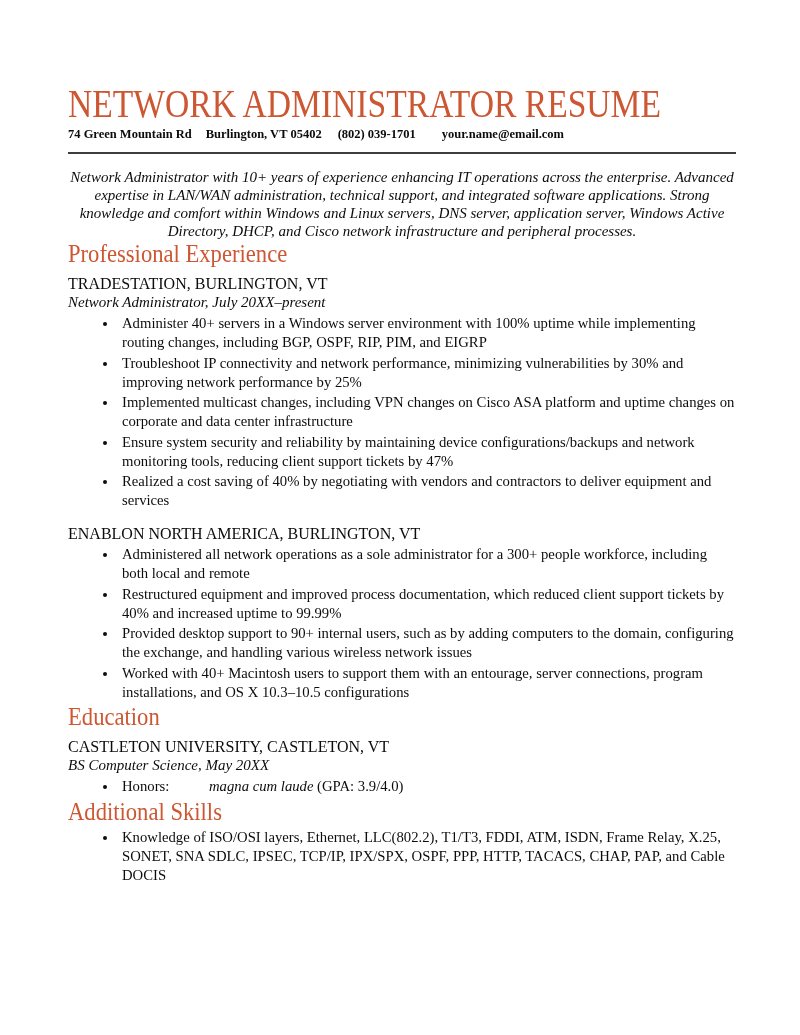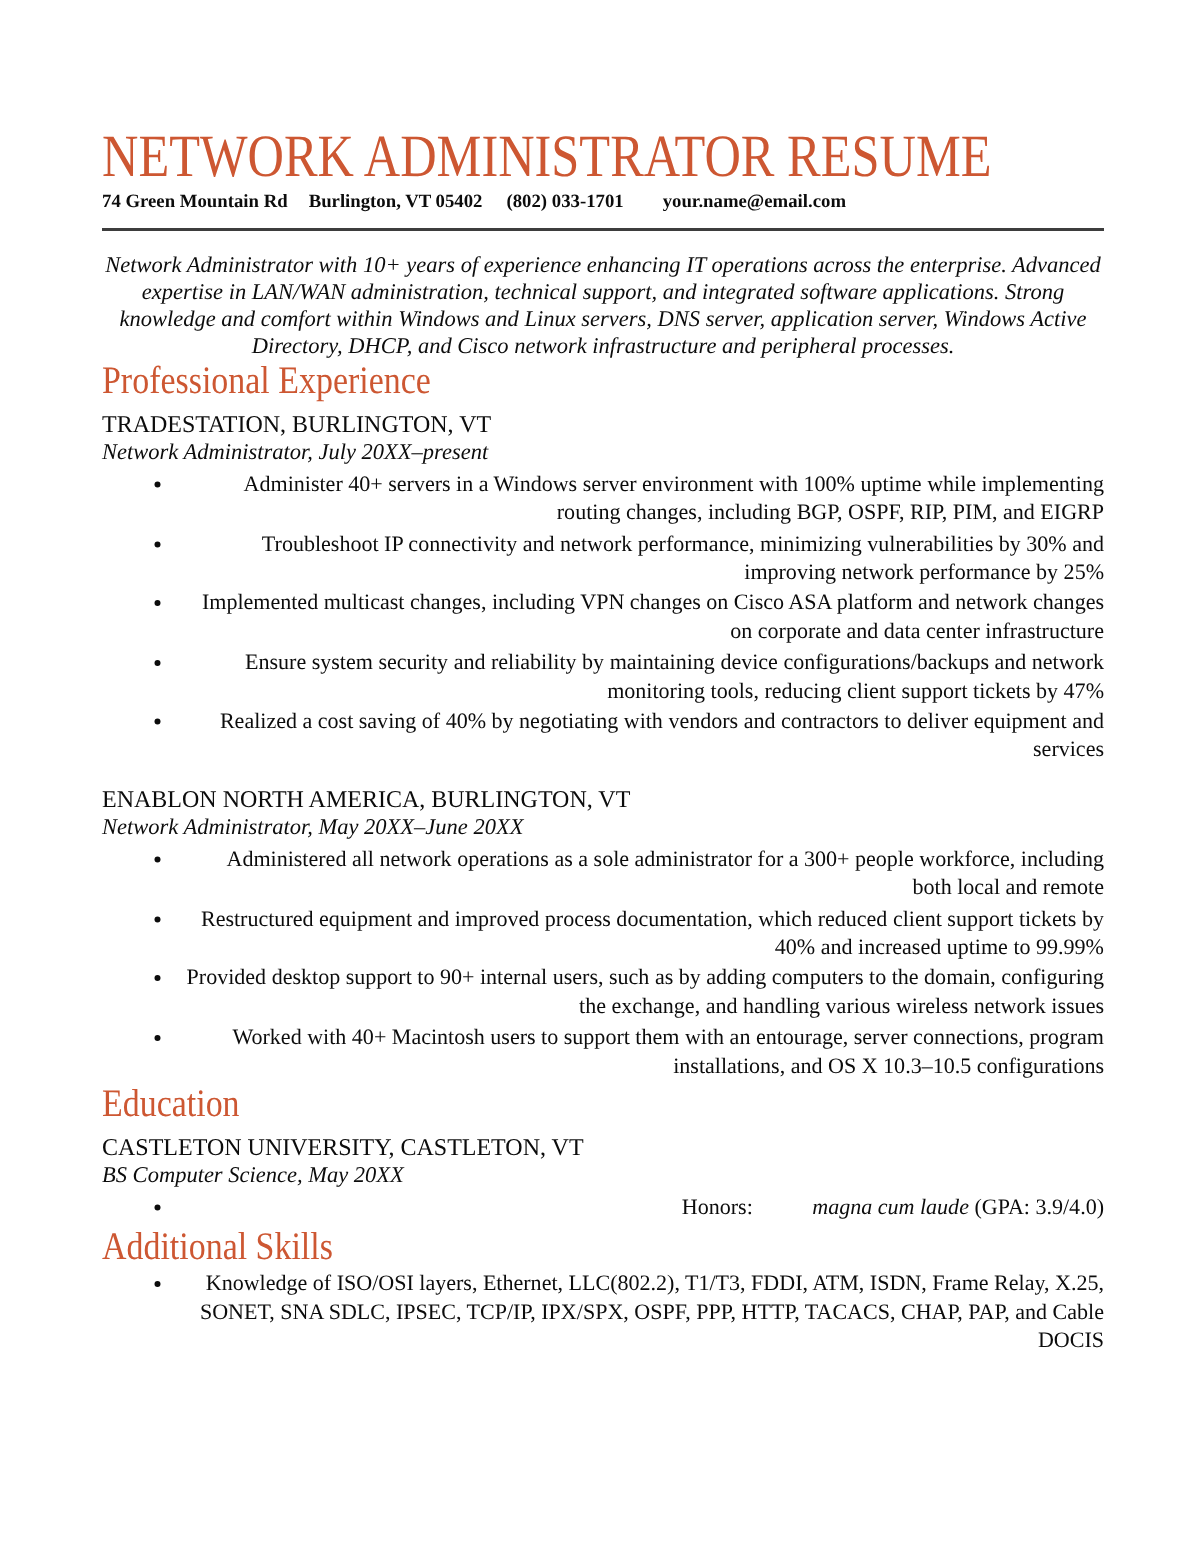--- a/index.html
+++ b/index.html
@@ -31,59 +31,58 @@
   .squeeze-h { display:inline-block; transform:scaleX(0.87); transform-origin:0 50%; }
   .sec-exp { margin-top:8px; }
   .sec-edu { margin-top:16px; }
   .sec-skl { margin-top:14px; }
 
   
   .employer { margin-top:6px; font-size:16px; line-height:19px; }
   .role { font-style:italic; font-size:15px; line-height:19px; }
   .job + .job { margin-top:14px; }
 
-  ul.bullets { margin:2px 0 0 0; padding:0 0 0 50px; list-style:disc outside;text-align:right; }
+  ul.bullets { margin:2px 0 0 0; padding:0 0 0 50px; list-style:disc outside; }
   ul.bullets li { font-size:14.7px; line-height:19px; margin:0 0 1.5px 0; padding-left:4px; }
   .it { font-style:italic;margin-left:36px; }
 </style>
 </head>
 <body>
 
 <div class="page">
 
   <header>
     <h1 class="title"><span class="squeeze">NETWORK ADMINISTRATOR RESUME</span></h1>
 
     <div class="contact">
-      <span class="addr">74 Green Mountain Rd</span><span class="city">Burlington, VT 05402</span><span class="phone">(802) 033-1701</span><span class="email">your.name@email.com</span>
+      <span class="addr">74 Green Mountain Rd</span><span class="city">Burlington, VT 05402</span><span class="phone">(802) 039-1701</span><span class="email">your.name@email.com</span>
     </div>
 
     <div class="rule"></div>
   </header>
 
   <p class="summary">Network Administrator with 10+ years of experience enhancing IT operations across the enterprise. Advanced expertise in LAN/WAN administration, technical support, and integrated software applications. Strong knowledge and comfort within Windows and Linux servers, DNS server, application server, Windows Active Directory, DHCP, and Cisco network infrastructure and peripheral processes.</p>
 
   <section>
     <h2 class="sec sec-exp"><span class="squeeze-h">Professional Experience</span></h2>
 
     <div class="job">
       <div class="employer">TRADESTATION, BURLINGTON, VT</div>
       <div class="role">Network Administrator, July 20XX–present</div>
       <ul class="bullets">
         <li>Administer 40+ servers in a Windows server environment with 100% uptime while implementing routing changes, including BGP, OSPF, RIP, PIM, and EIGRP</li>
         <li>Troubleshoot IP connectivity and network performance, minimizing vulnerabilities by 30% and improving network performance by 25%</li>
-        <li>Implemented multicast changes, including VPN changes on Cisco ASA platform and network changes on corporate and data center infrastructure</li>
+        <li>Implemented multicast changes, including VPN changes on Cisco ASA platform and uptime changes on corporate and data center infrastructure</li>
         <li>Ensure system security and reliability by maintaining device configurations/backups and network monitoring tools, reducing client support tickets by 47%</li>
         <li>Realized a cost saving of 40% by negotiating with vendors and contractors to deliver equipment and services</li>
       </ul>
     </div>
 
     <div class="job">
       <div class="employer">ENABLON NORTH AMERICA, BURLINGTON, VT</div>
-      <div class="role">Network Administrator, May 20XX–June 20XX</div>
       <ul class="bullets">
         <li>Administered all network operations as a sole administrator for a 300+ people workforce, including both local and remote</li>
         <li>Restructured equipment and improved process documentation, which reduced client support tickets by 40% and increased uptime to 99.99%</li>
         <li>Provided desktop support to 90+ internal users, such as by adding computers to the domain, configuring the exchange, and handling various wireless network issues</li>
         <li>Worked with 40+ Macintosh users to support them with an entourage, server connections, program installations, and OS X 10.3–10.5 configurations</li>
       </ul>
     </div>
   </section>
 
   <section>

